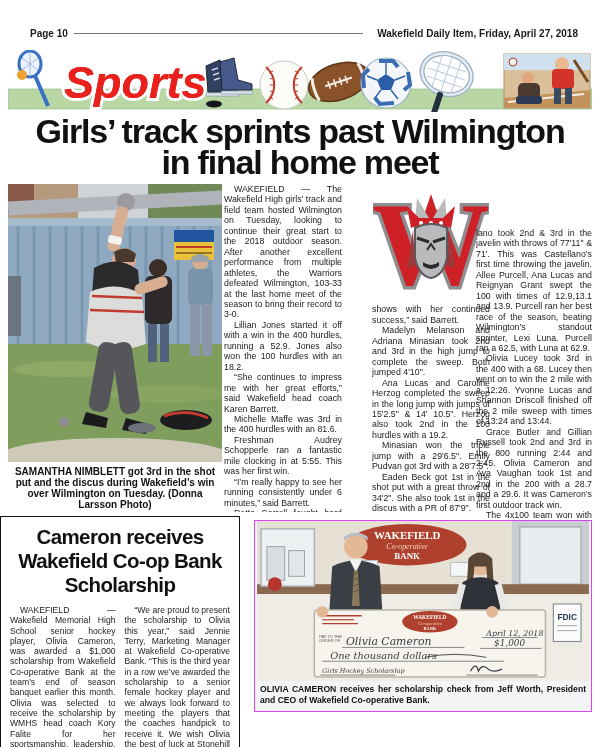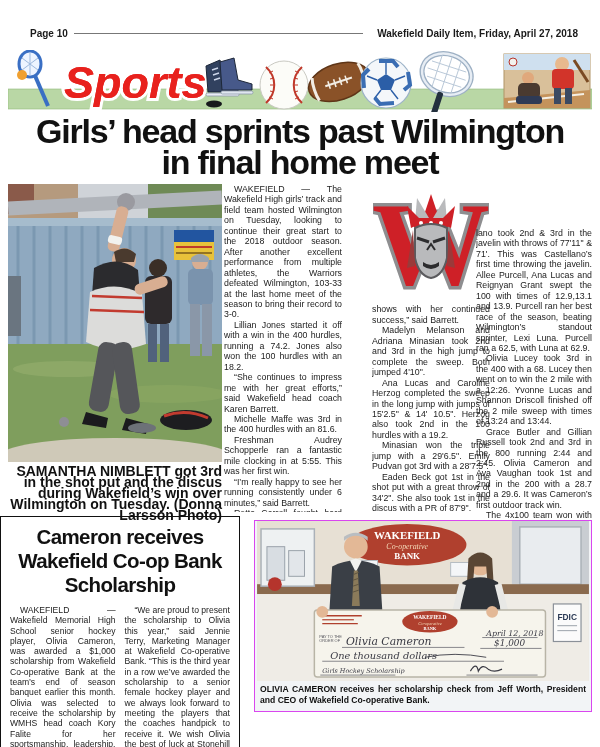--- a/index.html
+++ b/index.html
@@ -13,22 +13,22 @@
 
   
   .banner{position:absolute;left:8px;top:50px;width:584px;height:62px;}
 
   
   .headline{position:absolute;left:0;top:116px;width:600px;text-align:center;
             font-weight:bold;font-size:34px;line-height:31px;letter-spacing:-1.2px;color:#111;}
 
   
   .photo1{position:absolute;left:8px;top:184px;width:214px;height:278px;}
-  .caption1{position:absolute;left:8px;top:466px;width:214px;font-size:14px;line-height:11px;
-            font-weight:bold;color:#111;text-align:right;}
+  .caption1{position:absolute;left:8px;top:466px;width:214px;font-size:10px;line-height:11px;
+            font-weight:bold;color:#111;text-align:center;}
   .newscol{position:absolute;top:184px;width:118px;height:328px;overflow:hidden;
            font-size:8.8px;line-height:10.45px;text-align:justify;color:#222;}
   .newscol p{margin:0;text-indent:10px;}
   #col1{left:224px;}
   #col2{left:352px;margin-left:20px;}
   #col3{left:476px;width:116px;margin-top:44px;}
   .wlogo{width:116px;height:114px;margin:0 0 4px 1px;}
   #col2 .col2-text p:first-child{text-indent:0;}
   #col3 p:first-child{text-indent:0;}
 
@@ -123,21 +123,21 @@
         <circle cx="24" cy="26" r="6" fill="#e0a87c"></circle>
         <rect x="14" y="31" width="22" height="16" rx="5" fill="#4a3a30"></rect>
         <rect x="12" y="44" width="26" height="8" rx="3" fill="#2e3a55"></rect>
         <line x1="70" y1="8" x2="84" y2="30" stroke="#7a4a22" stroke-width="3"></line>
         <circle cx="9" cy="10" r="4" fill="#f2f2ee" stroke="#b5342c" stroke-width="1"></circle>
       </g>
     </svg>
   </div>
 
   <div class="headline">
-    <div>Girls’ head sprints past Wilmington</div>
+    <div>Girls’ track sprints past Wilmington</div>
     <div>in final home meet</div>
   </div>
 
   <div class="photo1">
     <svg width="214" height="278" viewBox="0 0 214 278">
       <rect width="214" height="278" fill="#cfd3d8"></rect>
       <rect x="0" y="0" width="70" height="42" fill="#b59a7e"></rect>
       <rect x="0" y="0" width="26" height="30" fill="#8a5a4a"></rect>
       <rect x="140" y="0" width="74" height="40" fill="#6f8a56"></rect>
       <rect x="0" y="12" width="214" height="14" fill="#b0b4ba" transform="rotate(-3 107 19)"></rect>
@@ -203,21 +203,21 @@
       <ellipse cx="178" cy="236" rx="26" ry="10" fill="#1d1d20"></ellipse>
       <path d="M156 232 Q178 224 200 234" stroke="#c23b2f" stroke-width="3" fill="none"></path>
       <ellipse cx="134" cy="244" rx="14" ry="5" fill="#6d7278"></ellipse>
       <circle cx="56" cy="238" r="5" fill="#8e8e94"></circle>
     </svg>
   </div>
   <div class="caption1">SAMANTHA NIMBLETT got 3rd in the shot put and the discus during Wakefield’s win over Wilmington on Tuesday. (Donna Larsson Photo)</div>
 
   <div id="col1" class="newscol">
       <p>WAKEFIELD — The Wakefield High girls’ track and field team hosted Wilmington on Tuesday, looking to continue their great start to the 2018 outdoor season. After another excellent performance from multiple athletes, the Warriors defeated Wilmington, 103-33 at the last home meet of the season to bring their record to 3-0.</p>
-      <p>Lillian Jones started it off with a win in the 400 hurdles, running a 74.2. Jones also won the 100 hurdles with an 18.2.</p>
+      <p>Lillian Jones started it off with a win in the 400 hurdles, running a 52.9. Jones also won the 100 hurdles with an 18.2.</p>
       <p>“She continues to impress me with her great efforts,” said Wakefield head coach Karen Barrett.</p>
       <p>Michelle Maffe was 3rd in the 400 hurdles with an 81.6.</p>
       <p>Freshman Audrey Schopperle ran a fantastic mile clocking in at 5:55. This was her first win.</p>
       <p>“I’m really happy to see her running consistently under 6 minutes,” said Barrett.</p>
       <p>Retta Carroll fought hard and got a 2nd in the mile with a 6:09. Freshman Maggie Ritchie finished the Warrior sweep, getting a 3rd with a 6:15.</p>
     </div>
 
   <div id="col2" class="newscol">
     <svg class="wlogo" viewBox="0 0 116 114">
       <text x="58" y="100" text-anchor="middle" font-family="Liberation Serif,serif" font-size="118" font-weight="bold" fill="#ce2027" stroke="#8e8e90" stroke-width="7" paint-order="stroke">W</text>

